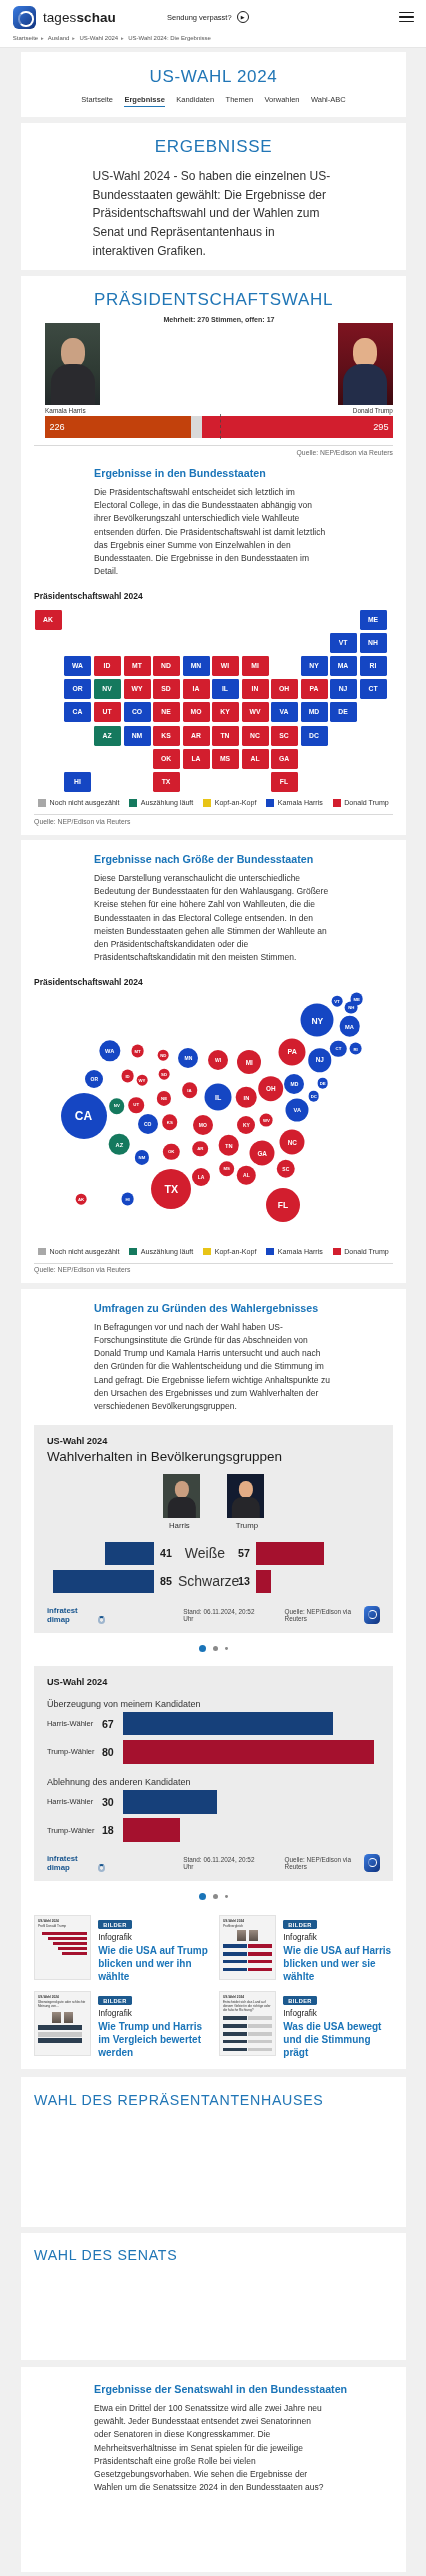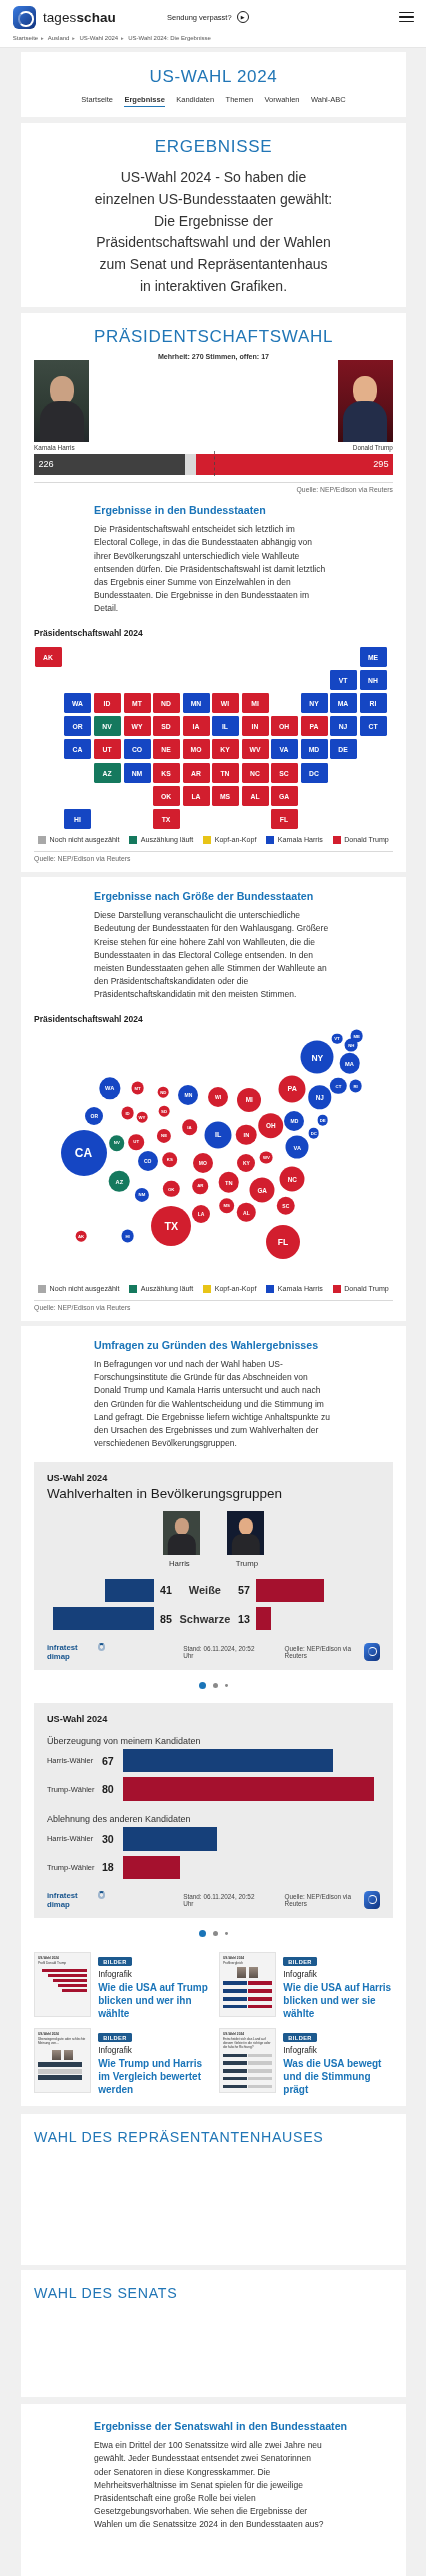--- a/index.html
+++ b/index.html
@@ -23,29 +23,29 @@
 
   
   .card { background:#fff; margin:0 21.3px 5.7px; padding:10px 12.8px; }
   .first-card { margin-top:4.3px; }
   .h-big { color:#2176b6; font-weight:400; font-size:17px; text-align:center; letter-spacing:0.7px; padding:4.3px 0 2.8px; }
   .h-mid { color:#2176b6; font-weight:400; font-size:14.2px; letter-spacing:0.7px; padding:4.3px 0 2.8px; }
   .tabs { display:flex; justify-content:center; gap:11.4px; margin-top:5.7px; font-size:7.5px; color:#333; }
   .tab { padding-bottom:2.1px; cursor:pointer; }
   .tab.active { font-weight:700; border-bottom:1.4px solid #2176b6; }
   .para { font-size:8.5px; line-height:1.55; margin:7.1px 0 0 60px; width:236px; color:#333; }
-  .para-c { font-size:14px; line-height:1.55; margin:7.1px auto 0; width:242px;text-align:center; }
+  .para-c { font-size:12px; line-height:1.55; margin:7.1px auto 0; width:242px; }
   .h-sub { color:#1a74b8; font-size:10.7px; font-weight:700; margin:11.4px 0 0 60px; }
   .chart-label { font-weight:700; font-size:8.5px; color:#1d1d1d; margin-top:12.8px; }
   .source { font-size:6.8px; color:#666; margin-top:2.8px; }
   .source.right { text-align:right; }
   .divider { border-top:0.7px solid #d9d9d9; margin-top:7.1px; }
 
   
-  .pres-block { position:relative; height:122px; margin-top:2.8px; }
+  .pres-block { position:relative; height:122px; margin-top:2.8px;margin-left:11px; }
   .majority { text-align:center; font-size:7.1px; font-weight:700; color:#333; }
   .photo { width:55px; height:82px; position:absolute; top:7.1px; overflow:hidden; }
   .photo.left { left:0; } .photo.right { right:0; }
   .ph-harris { background:linear-gradient(180deg,#3d4a42 0%,#2e3a33 60%,#23292b 100%); }
   .ph-trump  { background:linear-gradient(180deg,#7e1420 0%,#5d0f18 60%,#3c0a10 100%); }
   .photo::before { content:""; position:absolute; left:50%; top:15.6px; transform:translateX(-50%); width:24px; height:28.4px; border-radius:46% 46% 42% 42%; background:#caa183; }
   .photo::after { content:""; position:absolute; left:50%; top:41px; transform:translateX(-50%); width:44px; height:41px; border-radius:18.5px 18.5px 0 0; background:#2a2a2e; }
   .ph-trump::before { background:#e3b08a; }
   .ph-trump::after { background:#232d49; }
   .names-row { position:absolute; left:0; right:0; bottom:24px; display:flex; justify-content:space-between; font-size:6.4px; color:#333; }
@@ -73,23 +73,23 @@
   .mini-photo::before { content:""; position:absolute; left:50%; top:7.1px; transform:translateX(-50%); width:14.2px; height:17px; border-radius:46%; background:#c99e80; }
   .mini-photo::after { content:""; position:absolute; left:50%; top:23px; transform:translateX(-50%); width:28.4px; height:21.3px; border-radius:10px 10px 0 0; background:#26262a; }
   .mp-h { background:#3c453f; } .mp-t { background:#121b30; }
   .mp-t::before { background:#e2ac85; }
   .cand-names { display:flex; justify-content:center; gap:46px; font-size:7.8px; color:#333; margin-top:3.6px; }
   .demo-rows { margin-top:8.5px; }
   .demo-row { display:grid; grid-template-columns:107px 24px 54px 24px 107px; align-items:center; height:28.4px; }
   .demo-row .bar { height:23px; }
   .demo-row .bh { margin-left:auto; }
   .demo-row .num { font-size:10.7px; font-weight:700; color:#1d1d1d; text-align:center; }
-  .demo-row .cat { font-size:11px; color:#333; text-align:center;font-weight:bold; }
+  .demo-row .cat { font-size:14px; color:#333; text-align:center; }
   .cc-footer { display:flex; align-items:center; margin-top:10px; font-size:6.4px; color:#444; }
-  .brand-id { color:#18558e; font-weight:700; font-size:7.8px; display:flex; align-items:flex-start; gap:2.8px; }
+  .brand-id { color:#18558e; font-weight:700; font-size:7.8px; display:flex; align-items:flex-end; gap:2.8px; }
   .brand-ring { width:7.8px; height:7.8px; border-radius:50%; border:2.1px solid #9fb6ce; border-top-color:#18558e; display:inline-block; }
   .cc-stand { margin-left:78px; }
   .cc-quelle { margin-left:28.4px; }
   .cc-applogo { margin-left:auto; width:18.5px; height:18.5px; border-radius:4.3px; background:linear-gradient(135deg,#3a7be0,#10337e); position:relative; }
   .cc-applogo::before { content:""; position:absolute; left:4.3px; top:4.3px; width:7.1px; height:7.1px; border-radius:50%; border:1.8px solid #fff; border-left-color:rgba(255,255,255,.35); }
   .dots { text-align:center; padding:8.5px 0 1.4px; }
   .dots span { display:inline-block; border-radius:50%; margin:0 3.6px; vertical-align:middle; cursor:pointer; }
   .dot1 { width:7.1px; height:7.1px; background:#1a74b8; }
   .dot2 { width:5px; height:5px; background:#8a8a8a; }
   .dot3 { width:2.8px; height:2.8px; background:#8a8a8a; }
@@ -171,21 +171,21 @@
 
   <div class="pres-block">
     <div class="majority">Mehrheit: 270 Stimmen, offen: 17</div>
     <div class="photo left ph-harris"></div>
     <div class="photo right ph-trump"></div>
     <div class="names-row">
       <span>Kamala Harris</span>
       <span>Donald Trump</span>
     </div>
     <div class="result-bar" id="electoral-bar">
-        <div class="seg harris" style="width: 42.0074%; background: #404040; text-align: right;">
+        <div class="seg harris" style="width: 42.0074%; background: #c2410c; text-align: right;">
           <span class="val">226</span>
         </div>
         <div class="seg open" style="width: 3.15985%; background: rgb(217, 217, 217);"></div>
         <div class="seg trump" style="width: 54.8327%; background: rgb(210, 30, 46);">
           <span class="val">295</span>
         </div>
         <div class="maj-marker" style="left: 50.1859%;"></div>
       </div>
   </div>
   <div class="divider"></div>

